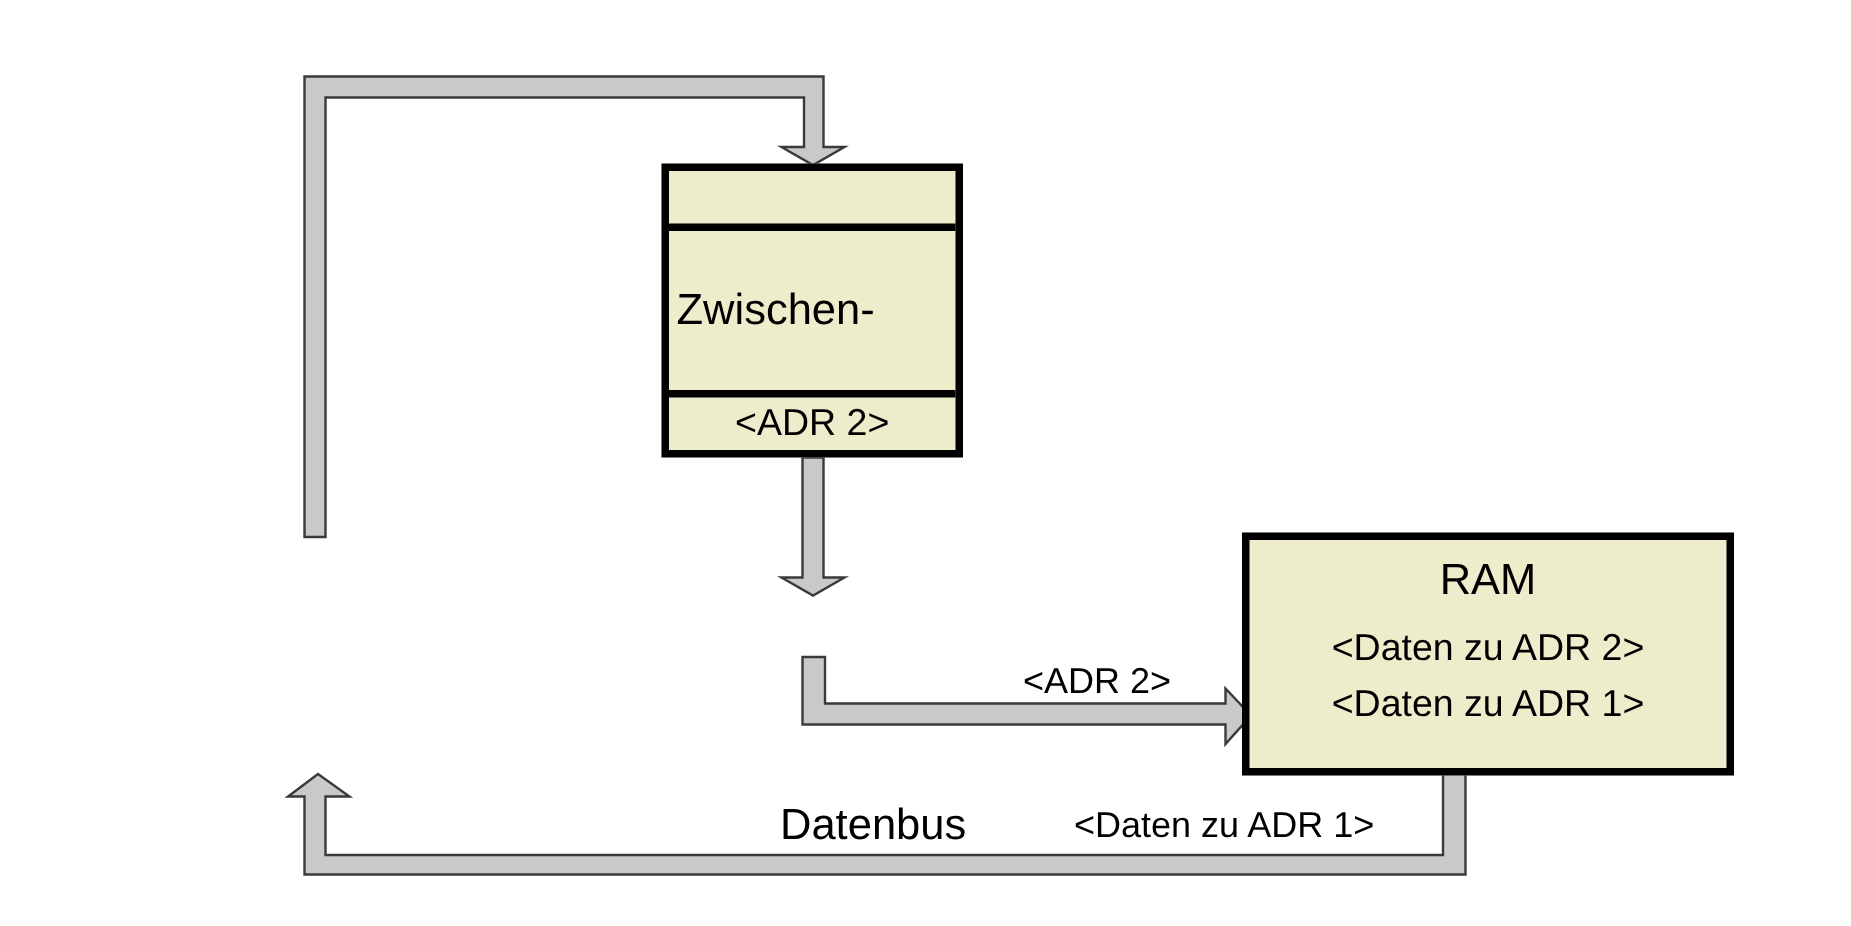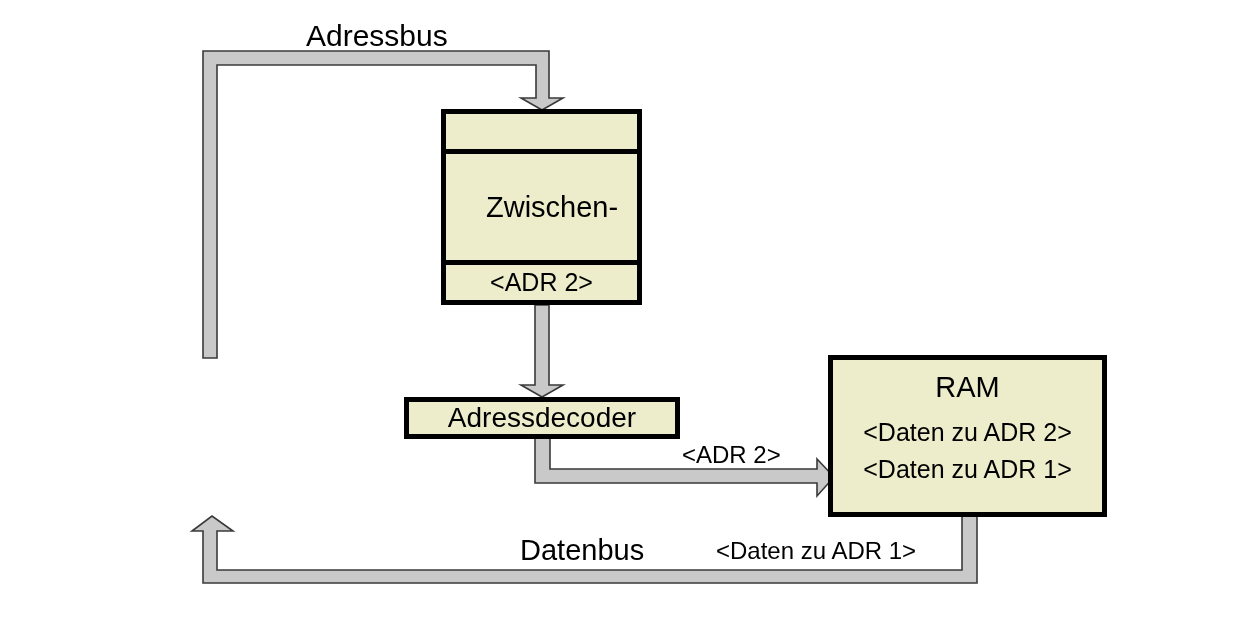--- a/index.html
+++ b/index.html
@@ -42,35 +42,35 @@
   }
   .box-zs {
     left: 441px; top: 109px; width: 201px; height: 196px;
     display: flex; flex-direction: column;
   }
   .zs-row-top { height: 35px; }
   .zs-divider { height: 5px; background: var(--border, #000); }
   .zs-row-mid {
     height: 106px;
     display: flex; flex-direction: column; justify-content: center;
-    padding-left: 40px;
+    padding-left: 5px;
     font-size: 29px; line-height: 37px;
   }
   .zs-row-bottom {
     height: 35px;
     display: flex; align-items: center; justify-content: center;
     font-size: 25px;
   }
   .box-decoder {
     left: 404px; top: 397px; width: 276px; height: 42px;
     display: flex; align-items: center; justify-content: center;
     font-size: 28px;
   }
   .box-ram {
-    left: 828px; top: 355px; width: 279px; height: 162px;
+    left: 828px; top: 355px; width: 328px; height: 162px;
     text-align: center;
   }
   .ram-title {
     margin-top: 12px;
     font-size: 29px; line-height: 30px;
   }
   .ram-rows { margin-top: 12px; }
   .ram-row { font-size: 25px; line-height: 37px; }
   .bus-label {
     position: absolute;
@@ -100,30 +100,26 @@
     <div class="zs-divider"></div>
     <div class="zs-row-mid">
       <span>Zwischen-</span>
     </div>
     <div class="zs-divider"></div>
     <div class="zs-row-bottom">
       <span>&lt;ADR 2&gt;</span>
     </div>
   </div>
 
-  <div class="box box-decoder">
-    <span>Adressdecoder</span>
-  </div>
 
   <div class="box box-ram">
     <div class="ram-title">RAM</div>
     <div class="ram-rows">
       <div class="ram-row">&lt;Daten zu ADR 2&gt;</div>
       <div class="ram-row">&lt;Daten zu ADR 1&gt;</div>
     </div>
   </div>
 
-  <div class="bus-label lbl-adressbus">Adressbus</div>
   <div class="bus-label lbl-datenbus">Datenbus</div>
   <div class="bus-label lbl-daten-adr1">&lt;Daten zu ADR 1&gt;</div>
   <div class="bus-label lbl-adr2">&lt;ADR 2&gt;</div>
 
 </div>
 
 </body></html>

